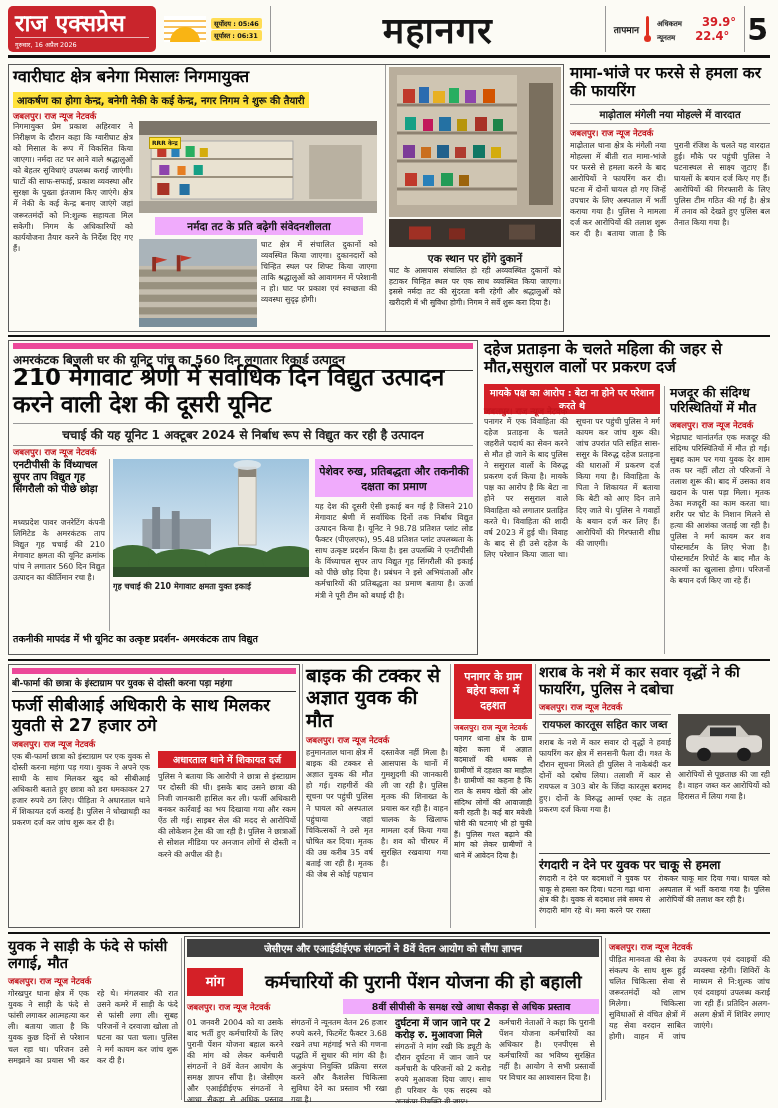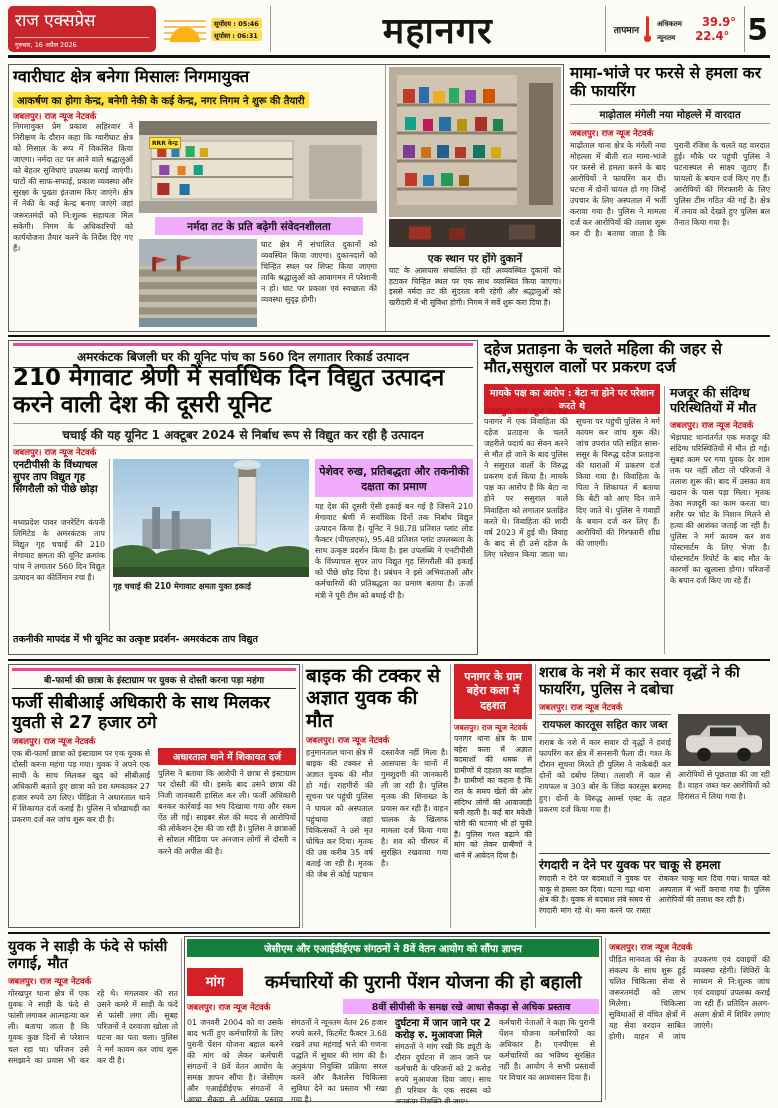--- a/index.html
+++ b/index.html
@@ -9,31 +9,31 @@
   .abs{position:absolute;}
   .photo{overflow:hidden;background:#cfc9bc;}
   .photo svg{display:block;width:100%;height:100%;}
   .headline{font-weight:700;line-height:1.18;color:#0a0a0a;}
   .byline{color:#c2151c;font-weight:700;font-size:8.5px;margin:3px 0 2px;}
   .body-text{font-size:7.8px;line-height:1.42;text-align:justify;color:#1d1d1d;overflow:hidden;}
   .c2{column-count:2;column-gap:8px;}
   .rule-h{position:absolute;background:#111;}
   .rule-v{position:absolute;background:#9b9b9b;width:1px;}
   .boxed{border:1px solid #5a5a5a;}
-  .kicker{font-weight:700;text-align:center;border-top:3px solid #ec4899;border-bottom:1px solid #333;padding:2px 0;white-space:nowrap;overflow:hidden;}
+  .kicker{font-weight:700;border-top:6px solid #ec4899;border-bottom:1px solid #333;padding:2px 0;white-space:nowrap;overflow:hidden;}
   .yellow-box{background:#f0abfc;font-weight:700;text-align:center;}
   .yellow-inline{background:#ffe23c;font-weight:700;display:inline-block;padding:1px 4px;}
   .red-strip{background:#d42027;color:#fff;font-weight:700;text-align:center;}
-  .dark-strip{background:#15803d;color:#fff;font-weight:700;text-align:center;}
+  .dark-strip{background:#404040;color:#fff;font-weight:700;text-align:center;}
   .caption{font-weight:700;text-align:center;}
   .subhead-rule{font-weight:700;text-align:center;border-top:1px solid #999;border-bottom:1px solid #999;padding:2px 0;color:#20201f;}
   
   .masthead{position:absolute;left:8px;top:6px;width:762px;height:52px;display:flex;align-items:stretch;border-bottom:3px solid #111;padding-bottom:3px;}
   .brand-box{width:148px;background:#c9252c;color:#fff;border-radius:5px;padding:5px 7px 3px;display:flex;flex-direction:column;justify-content:space-between;}
-  .brand-name{font-size:17px;font-weight:400;line-height:1.1;}
+  .brand-name{font-size:23px;font-weight:700;line-height:1.1;}
   .brand-date{font-size:6.5px;border-top:1px solid rgba(255,255,255,.65);padding-top:2px;}
   .sun-widget{display:flex;align-items:center;gap:5px;padding:0 8px;border-right:1px solid #999;}
   .sun-icon{width:42px;height:26px;position:relative;overflow:hidden;background:repeating-linear-gradient(#fff 0 4px,#f8c15c 4px 6px);}
   .sun-icon::before{content:"";position:absolute;left:50%;transform:translateX(-50%);bottom:0;width:30px;height:15px;background:#f9b414;border-radius:30px 30px 0 0;}
   .sun-chip{background:#ffdd55;font-size:6.5px;font-weight:700;padding:1px 3px;border-radius:2px;margin:1px 0;white-space:nowrap;}
   .section-title{flex:1;text-align:center;font-size:36px;font-weight:800;align-self:center;letter-spacing:1px;}
   .temp-widget{display:flex;align-items:center;gap:5px;padding:0 8px;border-left:1px solid #999;border-right:1px solid #999;}
   .temp-label{font-size:9px;font-weight:700;}
   .thermo{width:8px;height:26px;position:relative;}
   .thermo::before{content:"";position:absolute;top:0;left:2.5px;width:3px;height:20px;background:#e03020;border-radius:2px;}

